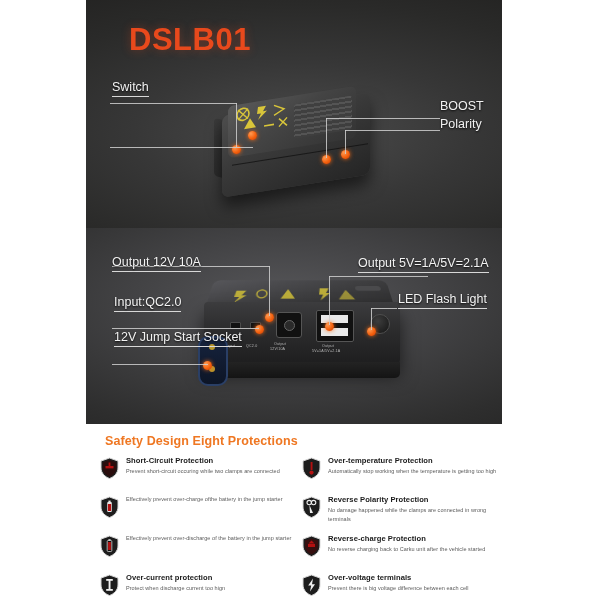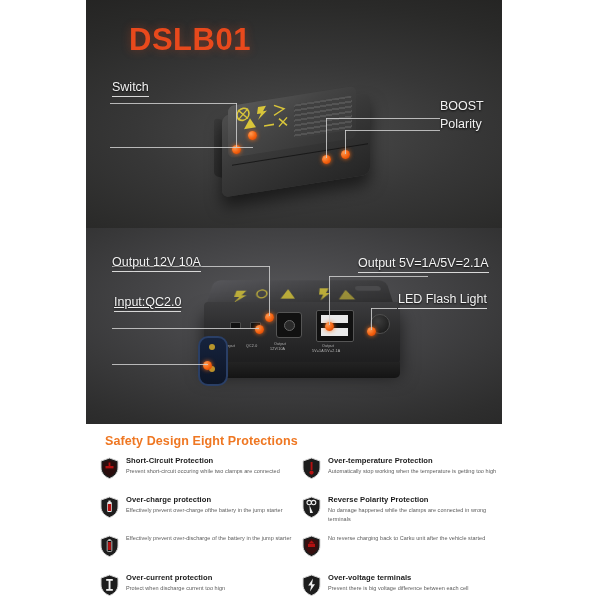--- a/index.html
+++ b/index.html
@@ -252,21 +252,22 @@
   <div class="ln lnv" style="left:207px;top:364px;height:0px;"></div>
   <div class="ln lnh" style="left:112px;top:364px;width:96px;"></div>
 
   <div class="ln lnv" style="left:329px;top:276px;height:49px;"></div>
   <div class="ln lnh" style="left:329px;top:276px;width:99px;"></div>
 
   <div class="ln lnv" style="left:371px;top:308px;height:22px;"></div>
   <div class="ln lnh" style="left:371px;top:308px;width:26px;"></div>
 
   <div class="lbl ul" style="left:112px;top:249px;margin-top:6px;">Output 12V 10A</div>
-  <div class="lbl ul" style="left:114px;top:295px;text-decoration:underline;">Input:QC2.0</div>
+  <div class="lbl ul" style="left:114px;top:295px;">Input:QC2.0</div>
+  <div class="lbl ul" style="left:114px;top:330px;">12V Jump Start Socket</div>
   <div class="lbl ul" style="left:358px;top:256px;text-align:center;">Output 5V=1A/5V=2.1A</div>
   <div class="lbl ul" style="left:398px;top:292px;">LED Flash Light</div>
 
   <div class="safety">
     <h2>Safety Design Eight Protections</h2>
 
     <div class="cols">
 
       <div class="col left">
 
@@ -285,21 +286,20 @@
 
         <div class="item">
           <span class="ico">
             <svg width="19" height="22" viewBox="0 0 19 22">
               <path d="M9.5 1 L18 4 V11 C18 16 14 20 9.5 21.5 C5 20 1 16 1 11 V4 Z" fill="#1d1d1d" stroke="#d9d9d9" stroke-width="1"></path>
               <rect x="7.2" y="6" width="4.6" height="10" rx="1" fill="#e4e4e4"></rect>
               <rect x="8.4" y="4.6" width="2.2" height="1.6" fill="#e4e4e4"></rect>
               <rect x="7.9" y="8" width="3.2" height="7" fill="#b31111"></rect>
             </svg>
           </span>
-          <div class="it-t">Over-charge protection</div>
           <div class="it-d">Effectively prevent over-charge ofthe battery in the jump starter</div>
         </div>
 
         <div class="item">
           <span class="ico">
             <svg width="19" height="22" viewBox="0 0 19 22">
               <path d="M9.5 1 L18 4 V11 C18 16 14 20 9.5 21.5 C5 20 1 16 1 11 V4 Z" fill="#1d1d1d" stroke="#d9d9d9" stroke-width="1"></path>
               <rect x="7.2" y="5.5" width="4.6" height="11" rx="1" fill="#0f0f0f" stroke="#d9d9d9" stroke-width=".8"></rect>
               <rect x="8.4" y="4.2" width="2.2" height="1.4" fill="#d9d9d9"></rect>
               <rect x="8.1" y="7" width="2.8" height="8" fill="#b31111"></rect>
@@ -352,20 +352,21 @@
 
         <div class="item">
           <span class="ico">
             <svg width="19" height="22" viewBox="0 0 19 22">
               <path d="M9.5 1 L18 4 V11 C18 16 14 20 9.5 21.5 C5 20 1 16 1 11 V4 Z" fill="#1d1d1d" stroke="#d9d9d9" stroke-width="1"></path>
               <path d="M9.5 3.4 L16 5.6 V11 C16 14.8 13 18 9.5 19.4 C6 18 3 14.8 3 11 V5.6 Z" fill="#360f0f"></path>
               <path d="M6 9 h7 v3 h-7 z" fill="#b31111"></path>
               <path d="M9.5 5.6 l3 3 -6 0 z" fill="#b31111"></path>
             </svg>
           </span>
+          <div class="it-t">Reverse-charge Protection</div>
           <div class="it-d">No reverse charging back to Carku unit after the vehicle started</div>
         </div>
 
         <div class="item">
           <span class="ico">
             <svg width="19" height="22" viewBox="0 0 19 22">
               <path d="M9.5 1 L18 4 V11 C18 16 14 20 9.5 21.5 C5 20 1 16 1 11 V4 Z" fill="#1d1d1d" stroke="#d9d9d9" stroke-width="1"></path>
               <path d="M11 4.6 L6.2 11.6 H9.2 L8 17.6 L13 10.2 H10 Z" fill="#efefef"></path>
             </svg>
           </span>

